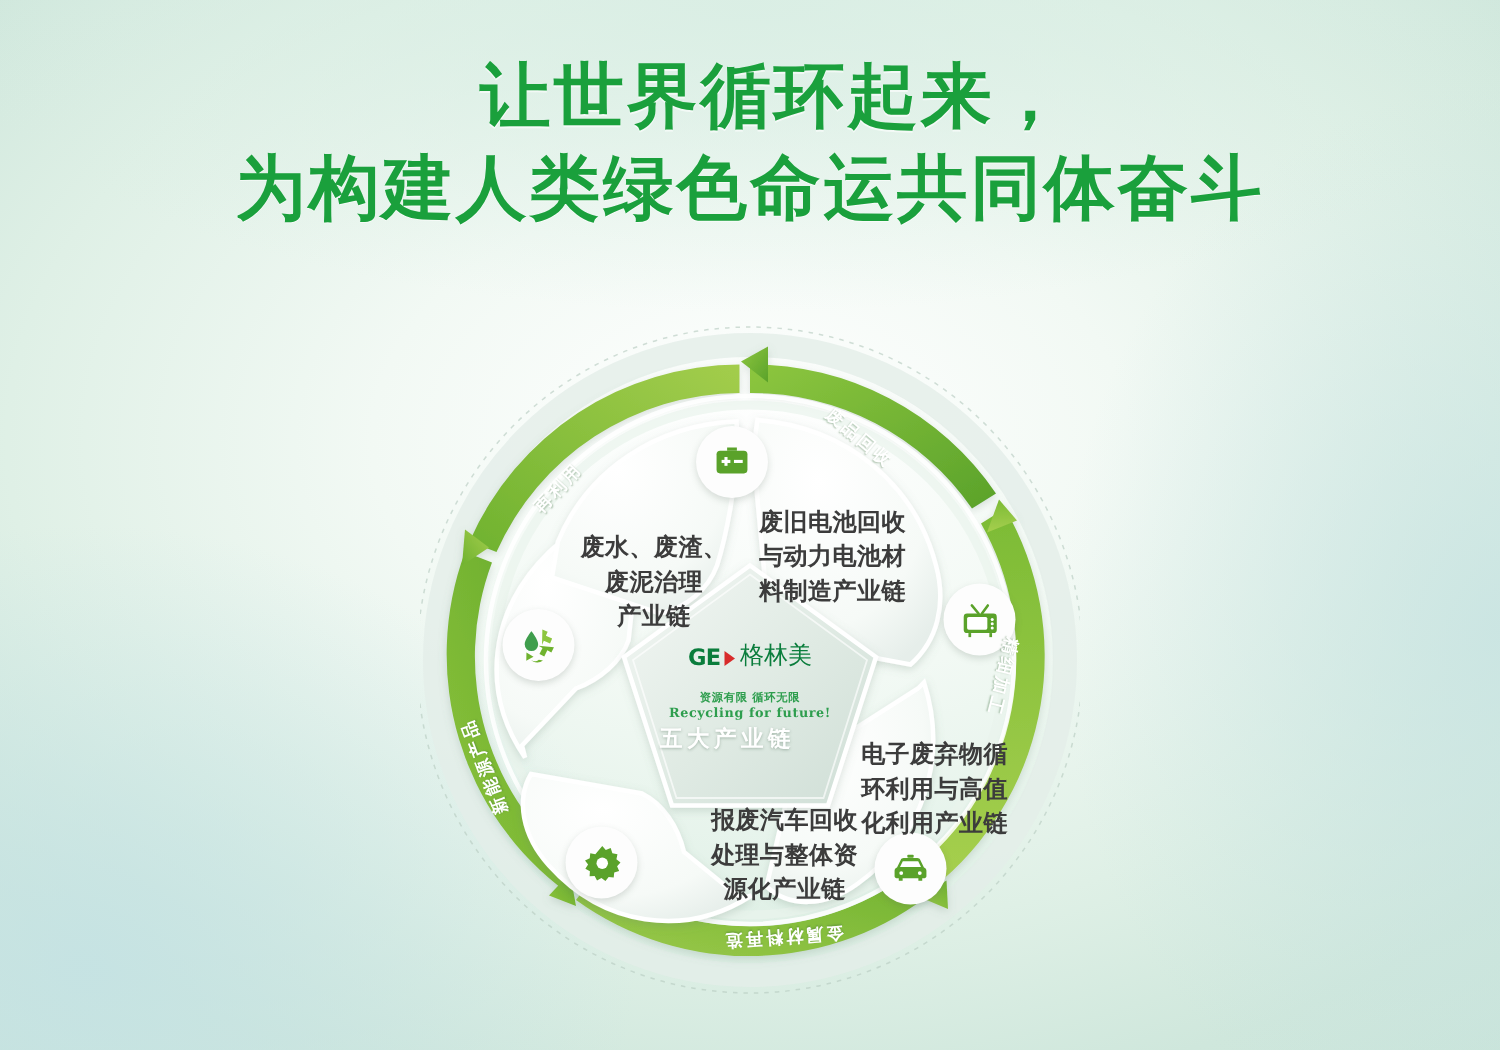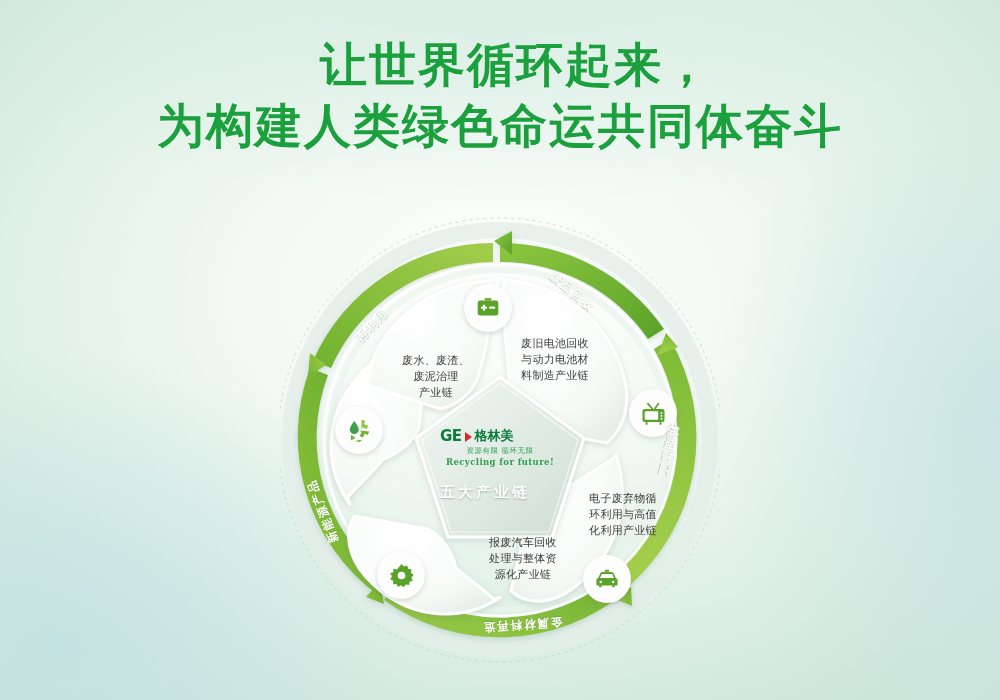--- a/index.html
+++ b/index.html
@@ -32,43 +32,44 @@
   .headline .l2{display:block;}
 
   
   .diagram{position:absolute;left:280px;top:205px;width:440px;height:470px;}
   .svgwrap{position:absolute;inset:0;}
   svg{display:block;}
 
   .petal-label{
     position:absolute;
     color:#3c3c3c;
-    font-size:11px;
+    font-size:16px;
     line-height:1.45;
     text-align:center;
     letter-spacing:.3px;
     white-space:pre-line;
     font-family:"DejaVu Sans","Liberation Sans",sans-serif;
+    font-weight:bold;
   }
   .center-cn{
     position:absolute;
     color:#ffffff;
     font-size:15px;
     font-weight:bold;
     letter-spacing:3px;
     width:120px;
     text-shadow:0 1px 2px rgba(90,120,100,.45);
   }
   
   .logo{position:absolute;width:120px;text-align:center;}
-  .logo-row{display:flex;align-items:center;gap:3px;}
+  .logo-row{display:flex;align-items:center;justify-content:center;gap:3px;}
   .logo-gem{font-family:"DejaVu Sans","Liberation Sans",sans-serif;font-weight:bold;font-size:15px;color:#0a7d3c;letter-spacing:-.5px;}
   .logo-mark{display:inline-block;width:0;height:0;border-left:7px solid #d82b2b;border-top:5px solid transparent;border-bottom:5px solid transparent;transform:translateY(1px);}
-  .logo-cn{font-size:13px;font-weight:bold;color:#0a7d3c;letter-spacing:0px;}
-  .logo-slogan{font-size:7.5px;color:#2e9e4e;letter-spacing:.5px;margin-top:1px;font-weight:normal;}
+  .logo-cn{font-size:16px;font-weight:normal;color:#0a7d3c;letter-spacing:0px;}
+  .logo-slogan{font-size:7.5px;color:#2e9e4e;letter-spacing:.5px;margin-top:12px;font-weight:bold;}
   .logo-eng{font-size:8.5px;color:#2e9e4e;letter-spacing:.4px;margin-top:1px;font-weight:bold;font-family:"DejaVu Serif","Liberation Serif",serif;}
 
   .ring-label{
     position:absolute;color:#ffffff;font-size:11.5px;font-weight:bold;letter-spacing:2px;
     white-space:nowrap;text-shadow:0 1px 1px rgba(60,110,60,.35);
   }
 
   
   .bubble{
     position:absolute;border-radius:50%;background:#fdfdfd;

